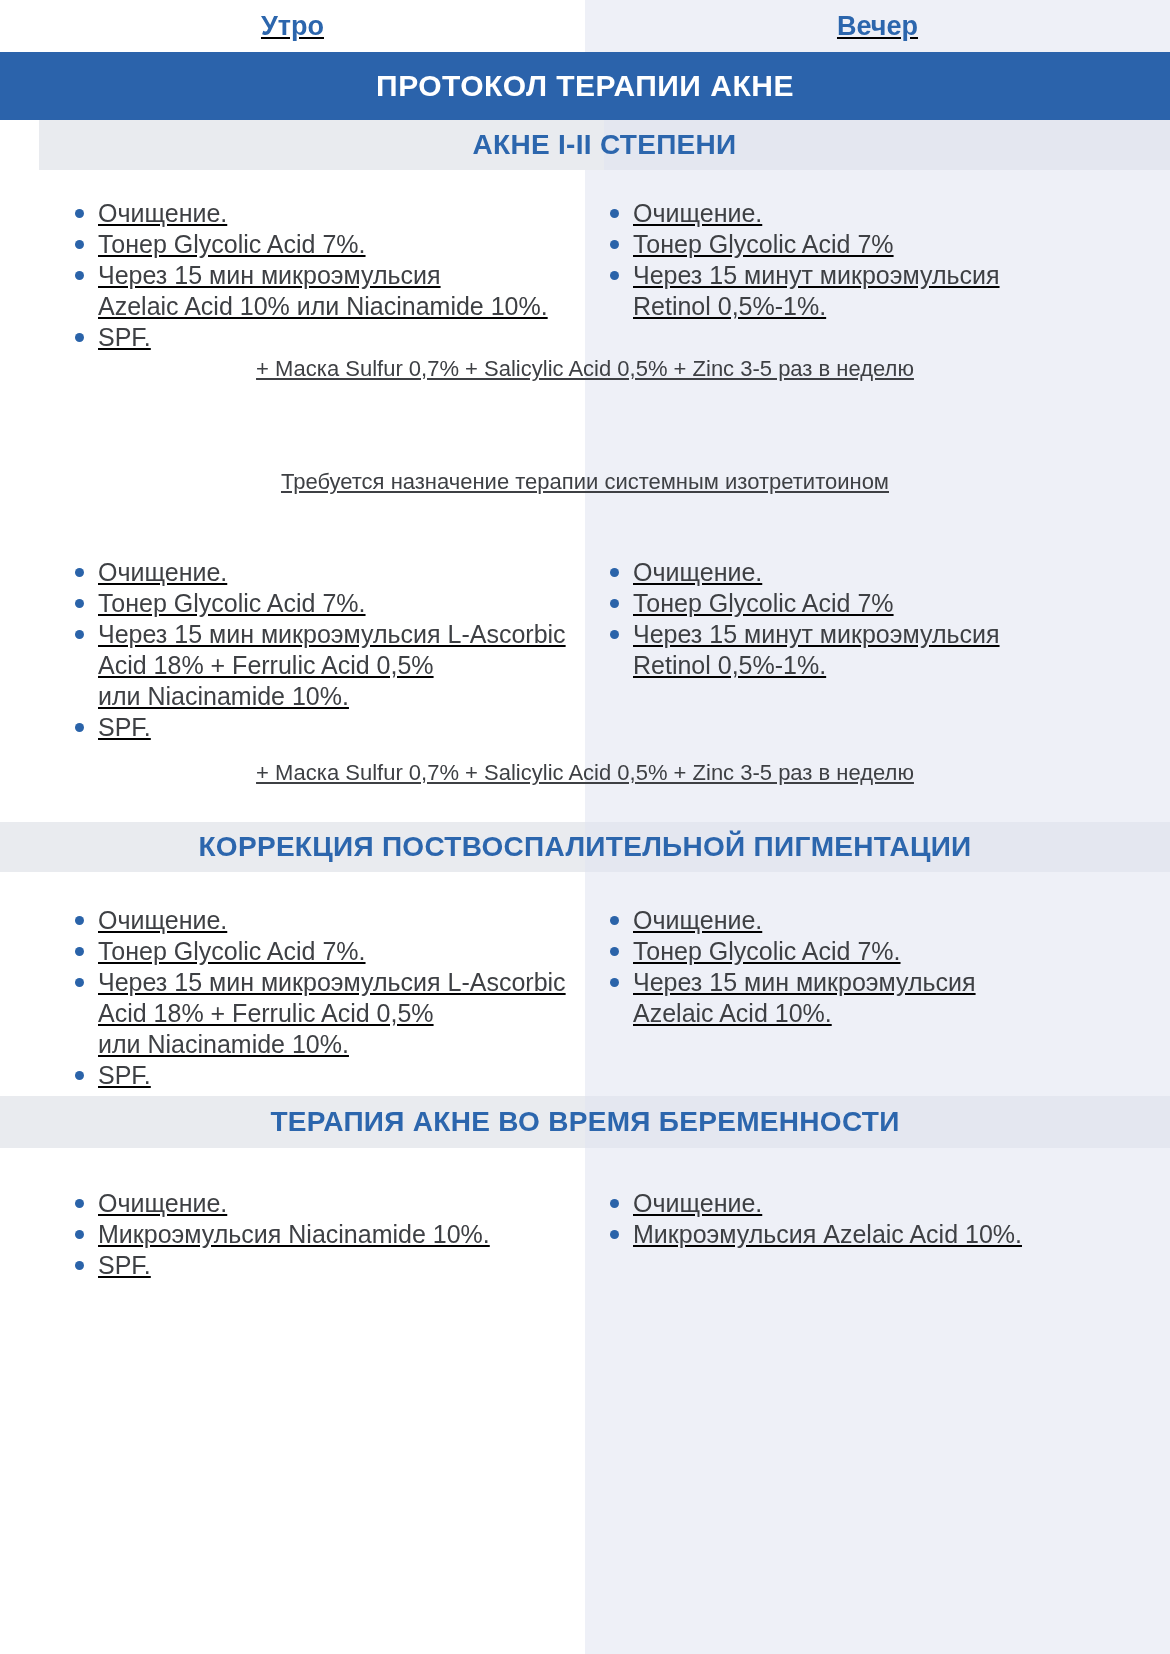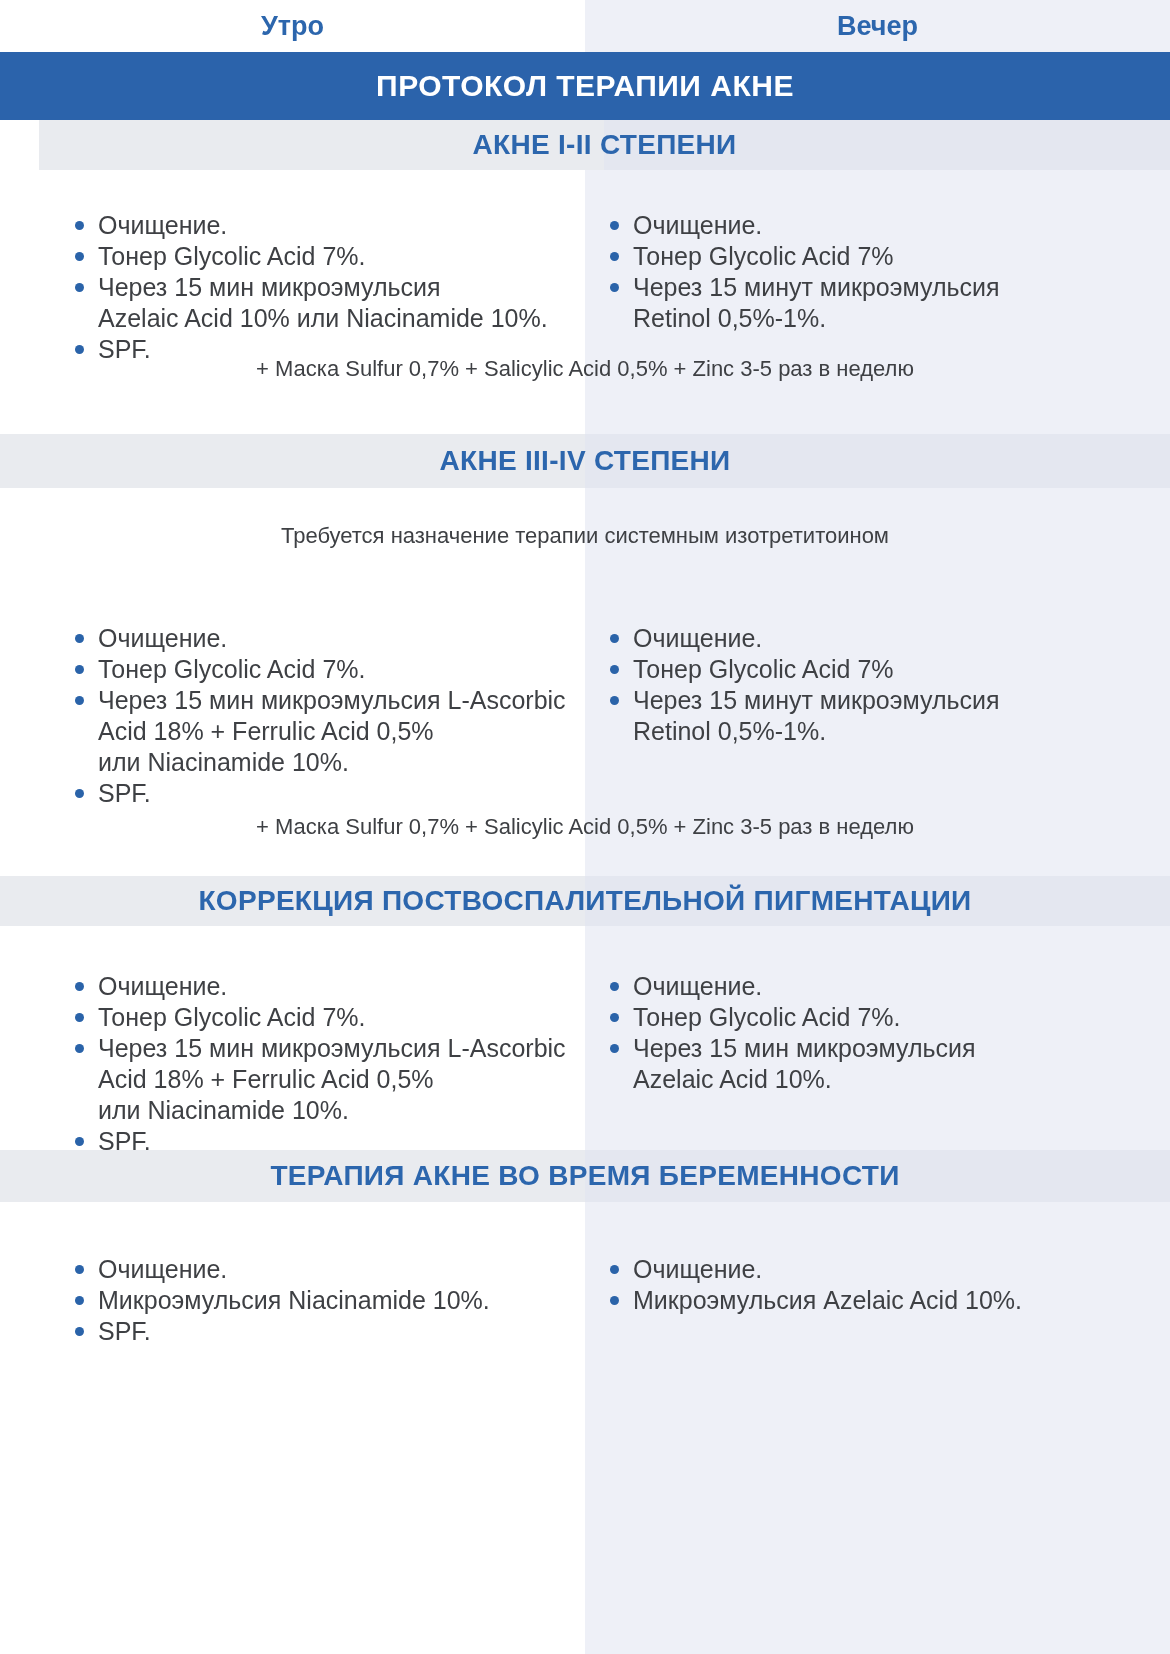--- a/index.html
+++ b/index.html
@@ -9,21 +9,21 @@
     background:#ffffff;
   }
   .page{
     position:relative;
     width:1170px;height:1654px;
     display:flex;flex-direction:column;
     overflow:hidden;
     background:#ffffff;
   }
   
-  .split{background:linear-gradient(90deg,#ffffff 50%,#eef0f7 50%);}
+  .split{background:linear-gradient(90deg,#ffffff 50%,#eef0f7 50%);text-decoration:underline;}
   .band{background:linear-gradient(90deg,#e9ebef 50%,#e4e7f0 50%);}
 
   .col-header{
     height:52px;display:flex;flex:none;
   }
   .col-header .cell{
     width:50%;display:flex;align-items:center;justify-content:center;
     font-size:27px;font-weight:bold;color:#2c66ad;
   }
   .title-bar{
@@ -32,21 +32,21 @@
     display:flex;align-items:center;justify-content:center;
     font-size:30px;font-weight:bold;letter-spacing:0.5px;
   }
   .section-bar{
     flex:none;display:flex;align-items:center;justify-content:center;
     color:#2c66ad;font-size:28px;font-weight:bold;letter-spacing:0.3px;
   }
   .lists{
     flex:none;display:flex;
   }
-  .lists .col{width:50%;box-sizing:border-box;margin-top:12px;}
+  .lists .col{width:50%;box-sizing:border-box;}
   .col.morning{padding:28px 10px 0 70px;}
   .col.evening{padding:28px 28px 0 20px;}
   ul.items{
     margin:0;padding:0;list-style:none;
     font-size:25px;line-height:31px;color:#3e4044;
   }
   ul.items li{
     position:relative;padding-left:28px;
     white-space:pre-line;
   }
@@ -89,21 +89,20 @@
       <ul class="items">
         <li>Очищение.</li>
         <li>Тонер Glycolic Acid 7%</li>
         <li>Через 15 минут микроэмульсия
 Retinol 0,5%-1%.</li>
       </ul>
     </div>
   </div>
   <div class="note-row split top-aligned" style="height:84px;">+ Маска Sulfur 0,7% + Salicylic Acid 0,5% + Zinc 3-5 раз в неделю</div>
 
-  <div class="section-bar band" style="height:54px;">АКНЕ III-IV СТЕПЕНИ</div>
   <div class="note-row split centered" style="height:95px;">Требуется назначение терапии системным изотретитоином</div>
 
   <div class="lists split" style="height:217px;">
     <div class="col morning">
       <ul class="items">
         <li>Очищение.</li>
         <li>Тонер Glycolic Acid 7%.</li>
         <li>Через 15 мин микроэмульсия L-Ascorbic
 Acid 18% + Ferrulic Acid 0,5%
 или Niacinamide 10%.</li>

